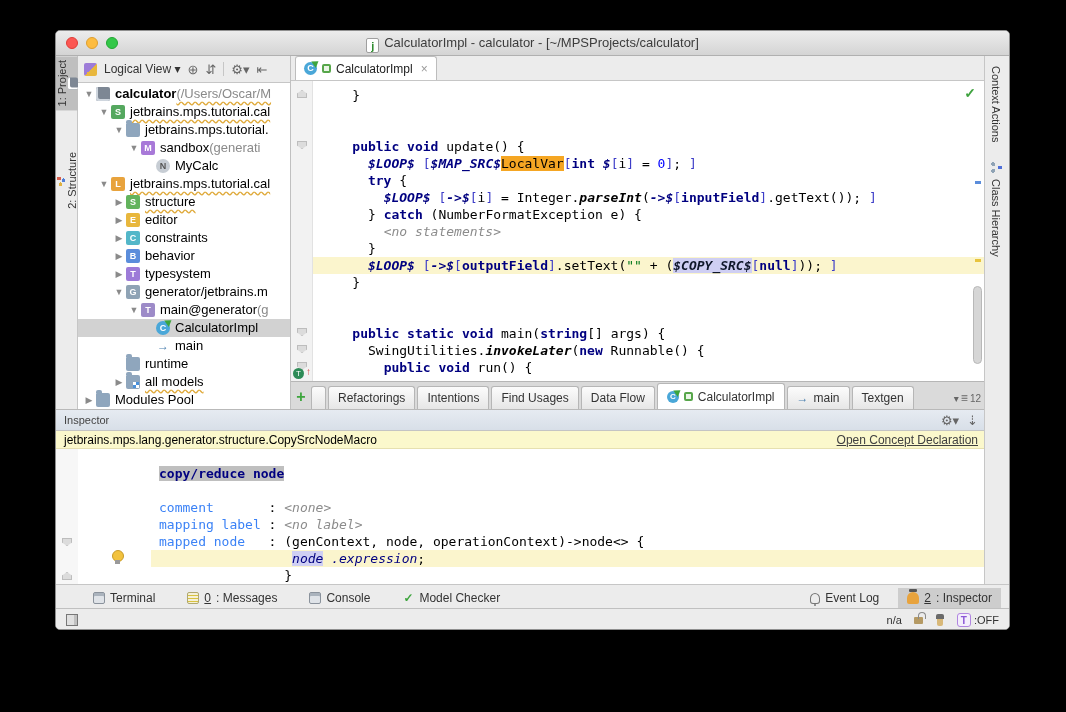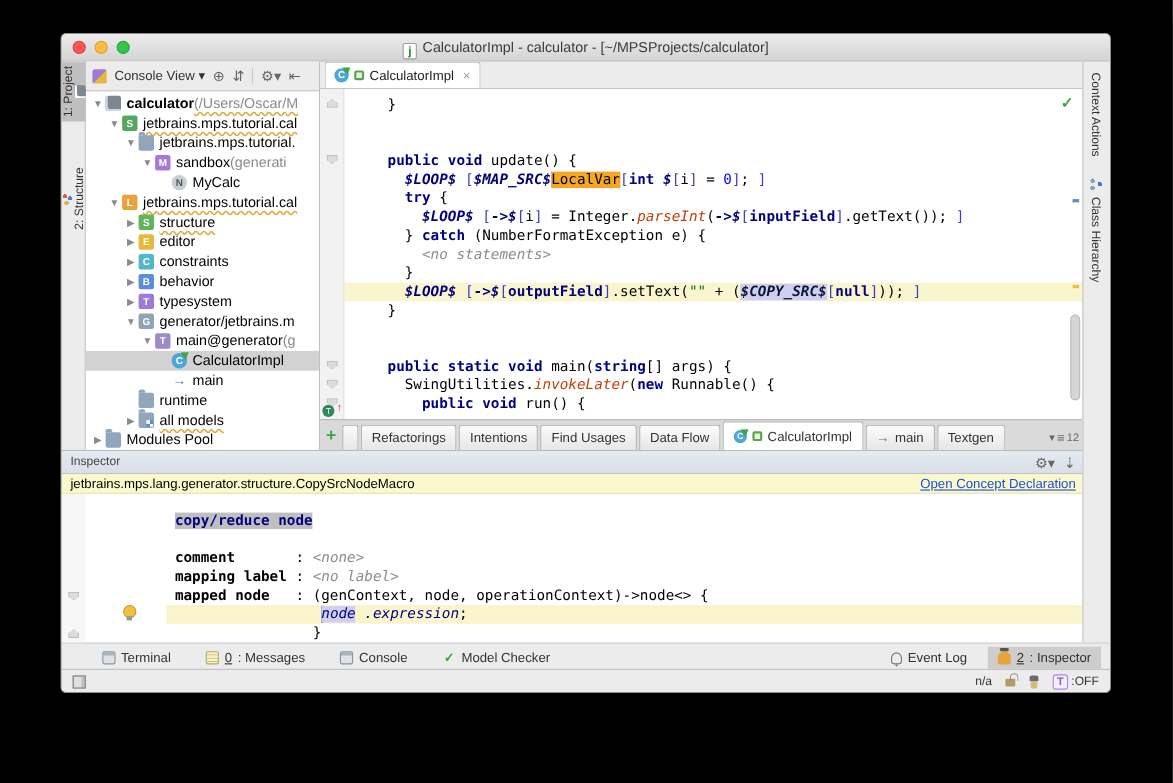--- a/index.html
+++ b/index.html
@@ -94,28 +94,28 @@
   .fold{position:absolute;left:6px;width:10px;height:8px;background:#dcdcdc;border:1px solid #bdbdbd;}
   .fold.up{clip-path:polygon(50% 0,100% 45%,100% 100%,0 100%,0 45%);}
   .fold.down{clip-path:polygon(0 0,100% 0,100% 55%,50% 100%,0 55%);}
   .codelines{flex:1;padding-top:6px;min-width:0;}
   .cl{height:17px;line-height:17px;white-space:pre;font-family:"DejaVu Sans Mono",monospace;font-size:13px;padding-left:8px;}
   .cl.hl{background:#fbf5cd;}
   .sg-k{color:#000080;font-weight:bold;}
   .sg-m{color:#000080;font-weight:bold;font-style:italic;}
   .sg-br{color:#3d3dc8;}
   .sg-p{color:#000;}
-  .sg-i{color:#c2410c;font-style:italic;}
+  .sg-i{color:#000000;font-style:italic;font-weight:bold;}
   .sg-n{color:#0000ff;}
   .sg-g{color:#8c8c8c;font-style:italic;}
   .sg-s{color:#007719;}
   .sg-hlo{background:#f5a623;color:#000;}
   .sg-selm{color:#0f172a;font-weight:bold;font-style:italic;background:#cfcff3;}
   .sg-selh{color:#000080;font-weight:bold;background:#bfbfbf;}
-  .sg-lb{color:#000000;font-weight:bold;}
+  .sg-lb{color:#3b82f6;font-weight:normal;}
   .sg-seln{color:#000080;font-style:italic;background:#cfcff3;}
   .sg-ni{color:#000080;font-style:italic;}
   .sg-caret{border-left:2px solid #000;margin-right:-2px;}
   .okcheck{position:absolute;right:8px;top:4px;color:#3fa33f;font-weight:bold;font-size:14px;}
   .vthumb{position:absolute;right:2px;top:205px;width:9px;height:78px;background:#d6d6d6;border:1px solid #b8b8b8;border-radius:5px;}
   .stripe1{position:absolute;right:3px;top:100px;width:6px;height:3px;background:#5b8ddb;}
   .stripe2{position:absolute;right:3px;top:178px;width:6px;height:3px;background:#e8c43d;}
 
   .btabs{height:28px;background:#dadada;border-top:1px solid #b6b6b6;display:flex;align-items:flex-end;
          padding-left:2px;flex:none;position:relative;font-size:12px;}
@@ -134,21 +134,21 @@
 
   
   .inspector{height:175px;display:flex;flex-direction:column;border-top:1px solid #b9b9b9;width:930px;}
   .ihead{height:24px;background:linear-gradient(#e6ebf2,#d8dfe8);border-bottom:1px solid #c4c4c4;
          display:flex;align-items:center;padding:0 8px;font-size:11px;color:#444;}
   .ihead .sp{flex:1;}
   .ihead .hicon{color:#666;font-size:13px;margin-left:8px;}
   .ibar{height:20px;background:#fbf8cc;border-bottom:1px solid #e6e0b0;display:flex;align-items:center;
         padding:0 8px;font-size:12px;color:#000;}
   .ibar .sp{flex:1;}
-  .ibar a{color:#1d4ed8;text-decoration:underline;}
+  .ibar a{color:#404040;text-decoration:underline;}
   .icontent{flex:1;background:#fff;position:relative;display:flex;}
   .igutter{width:22px;background:#f7f7f7;flex:none;position:relative;}
   .ilines{flex:1;padding-top:16px;padding-left:73px;min-width:0;}
   .bulb{position:absolute;left:55px;top:101px;width:12px;height:15px;}
   .bulb::before{content:"";position:absolute;left:1px;top:0;width:10px;height:10px;border-radius:50%;
                 background:#f2c23e;border:1px solid #c89a28;}
   .bulb::after{content:"";position:absolute;left:4px;top:10px;width:5px;height:4px;background:#9a9a9a;}
 
   
   .bbar{height:24px;background:#ececec;border-top:1px solid #c6c6c6;display:flex;align-items:flex-end;
@@ -207,21 +207,21 @@
         </div>
         <div class="vtabL" style="top:92px;">
           <span class="mini-ic struct"></span>
           <span>2: Structure</span>
         </div>
       </div>
 
       <div class="project-panel">
         <div class="ptoolbar">
           <span class="view-ic"></span>
-          <span><span>Console View</span> ▾</span>
+          <span><span>Logical View</span> ▾</span>
           <span class="tbtn">⊕</span>
           <span class="tbtn">⇵</span>
           <span class="tb-sep"></span>
           <span class="tbtn">⚙▾</span>
           <span class="tbtn">⇤</span>
         </div>
         <div class="tree" id="tree">
             <div class="trow" style="padding-left: 4px;">
               <span class="expander">▼</span>
               <span class="ticon ti-project"></span>

